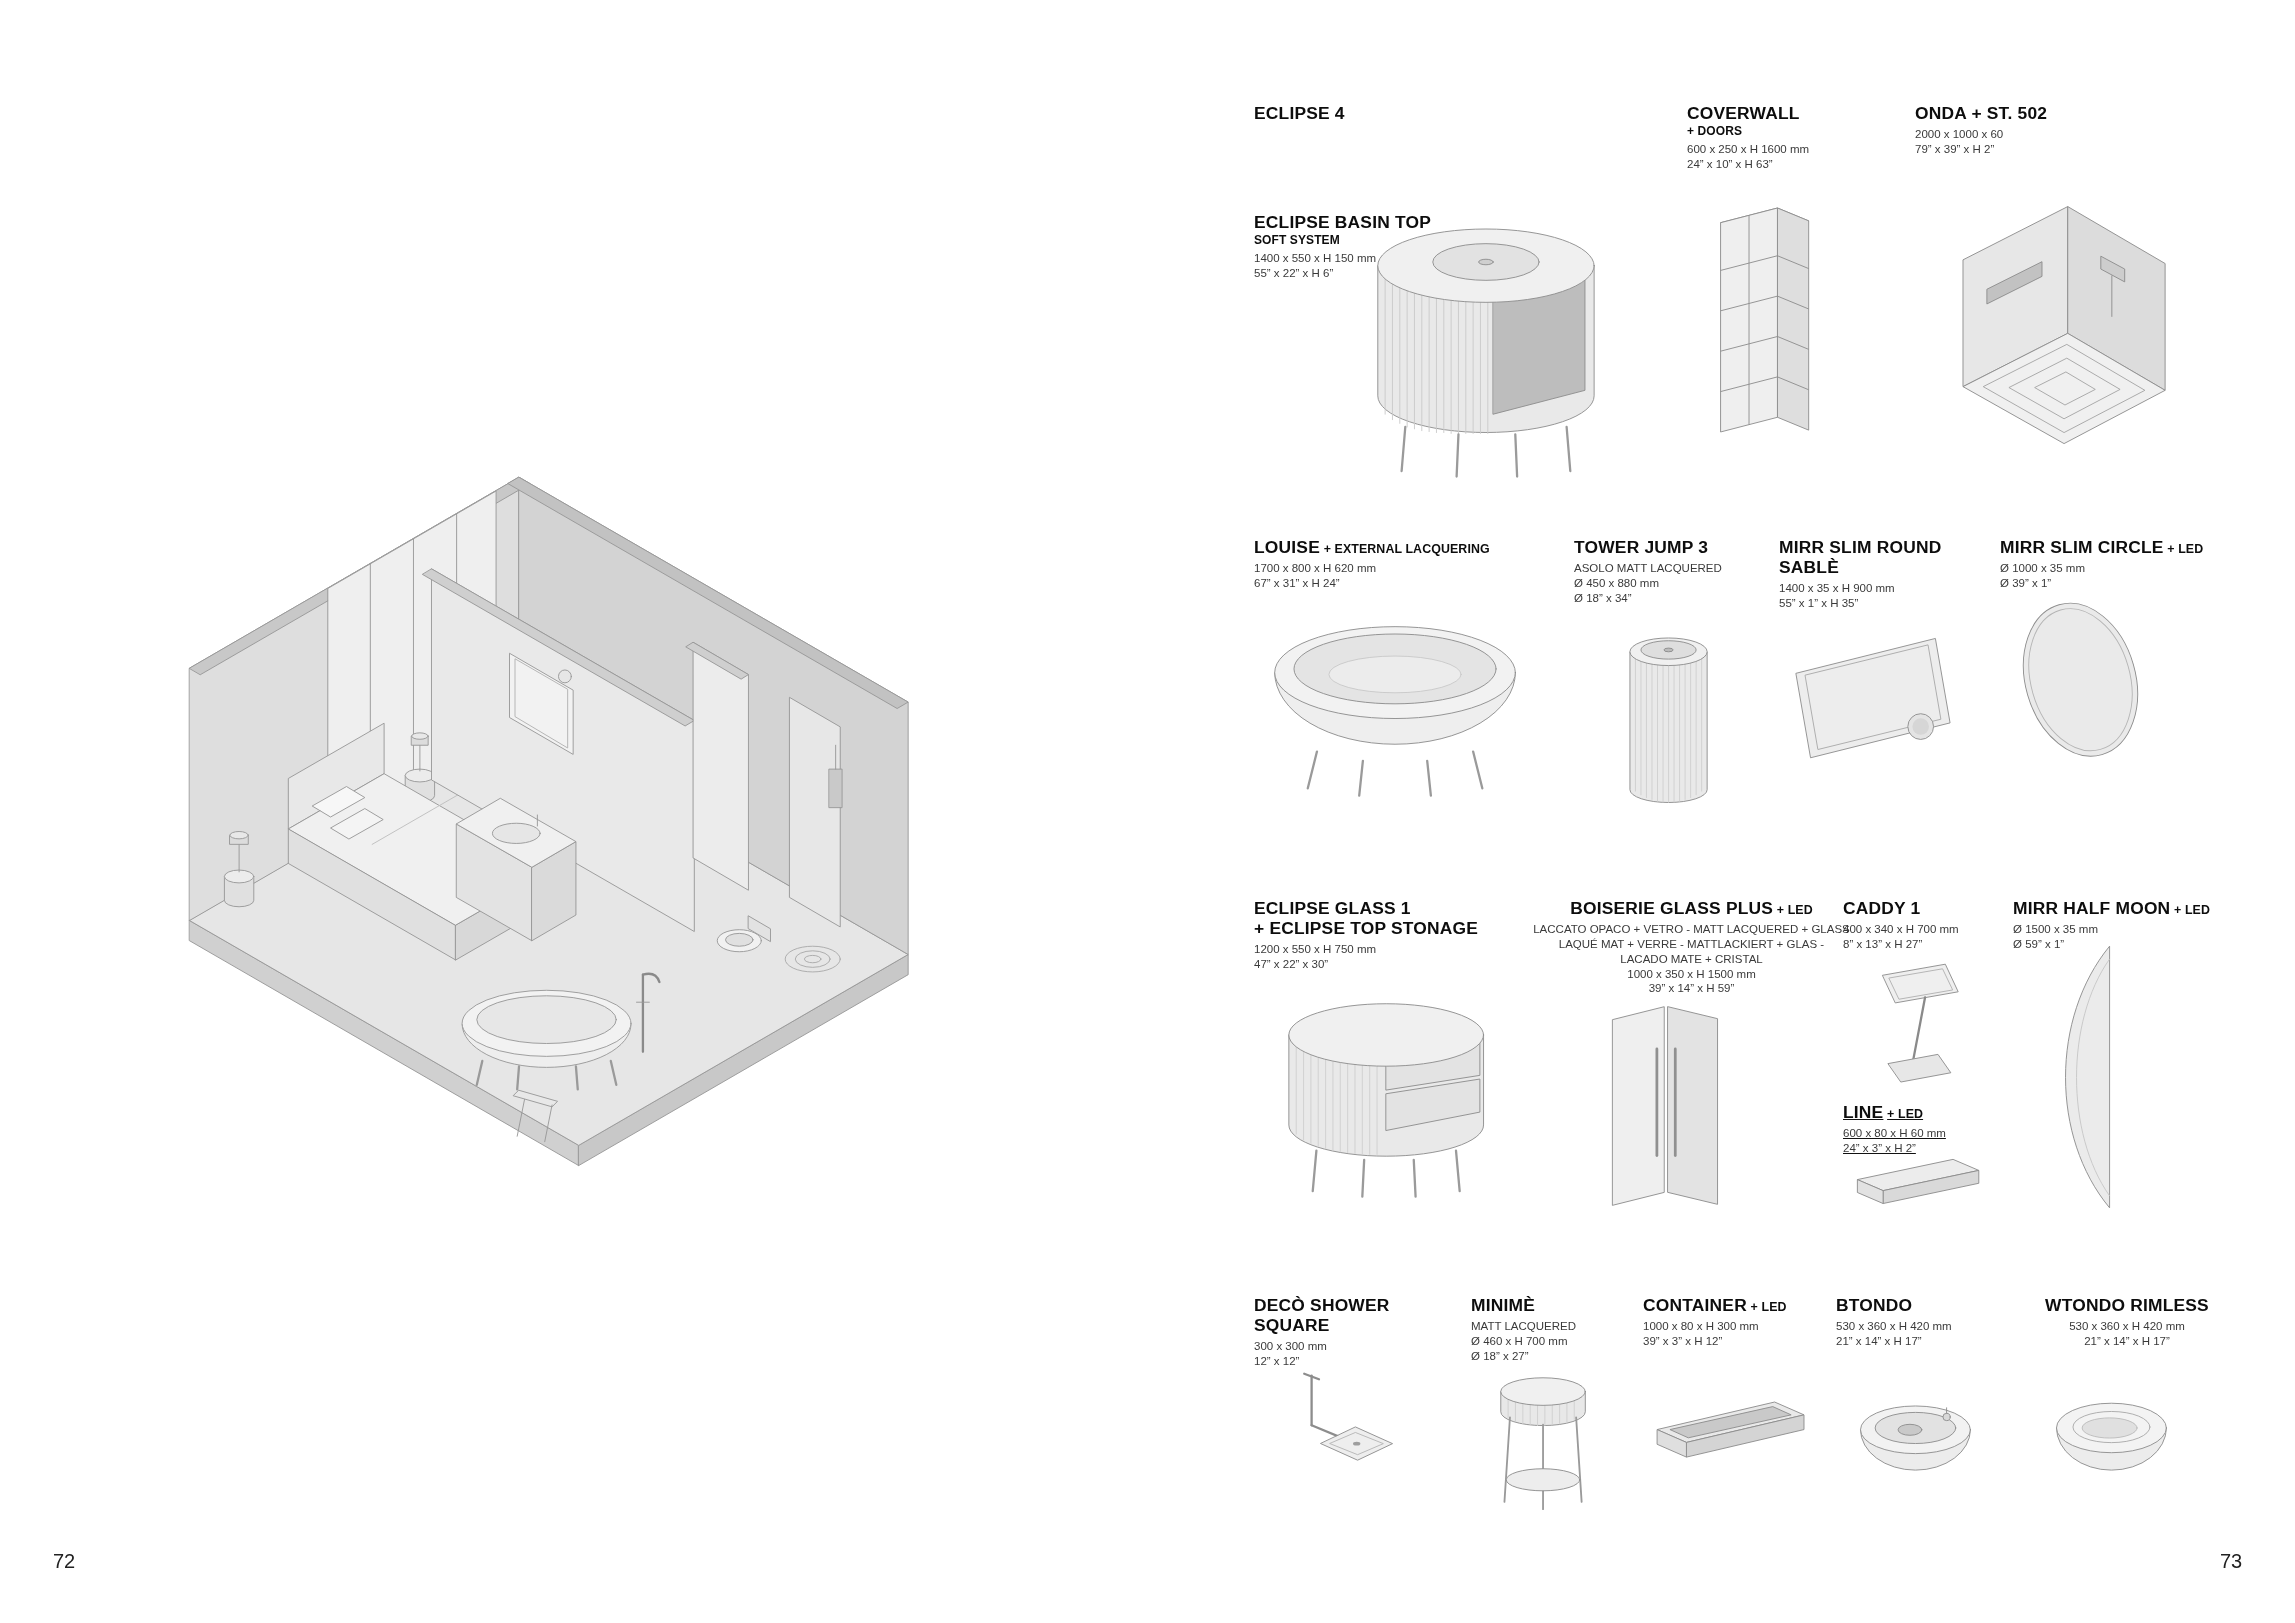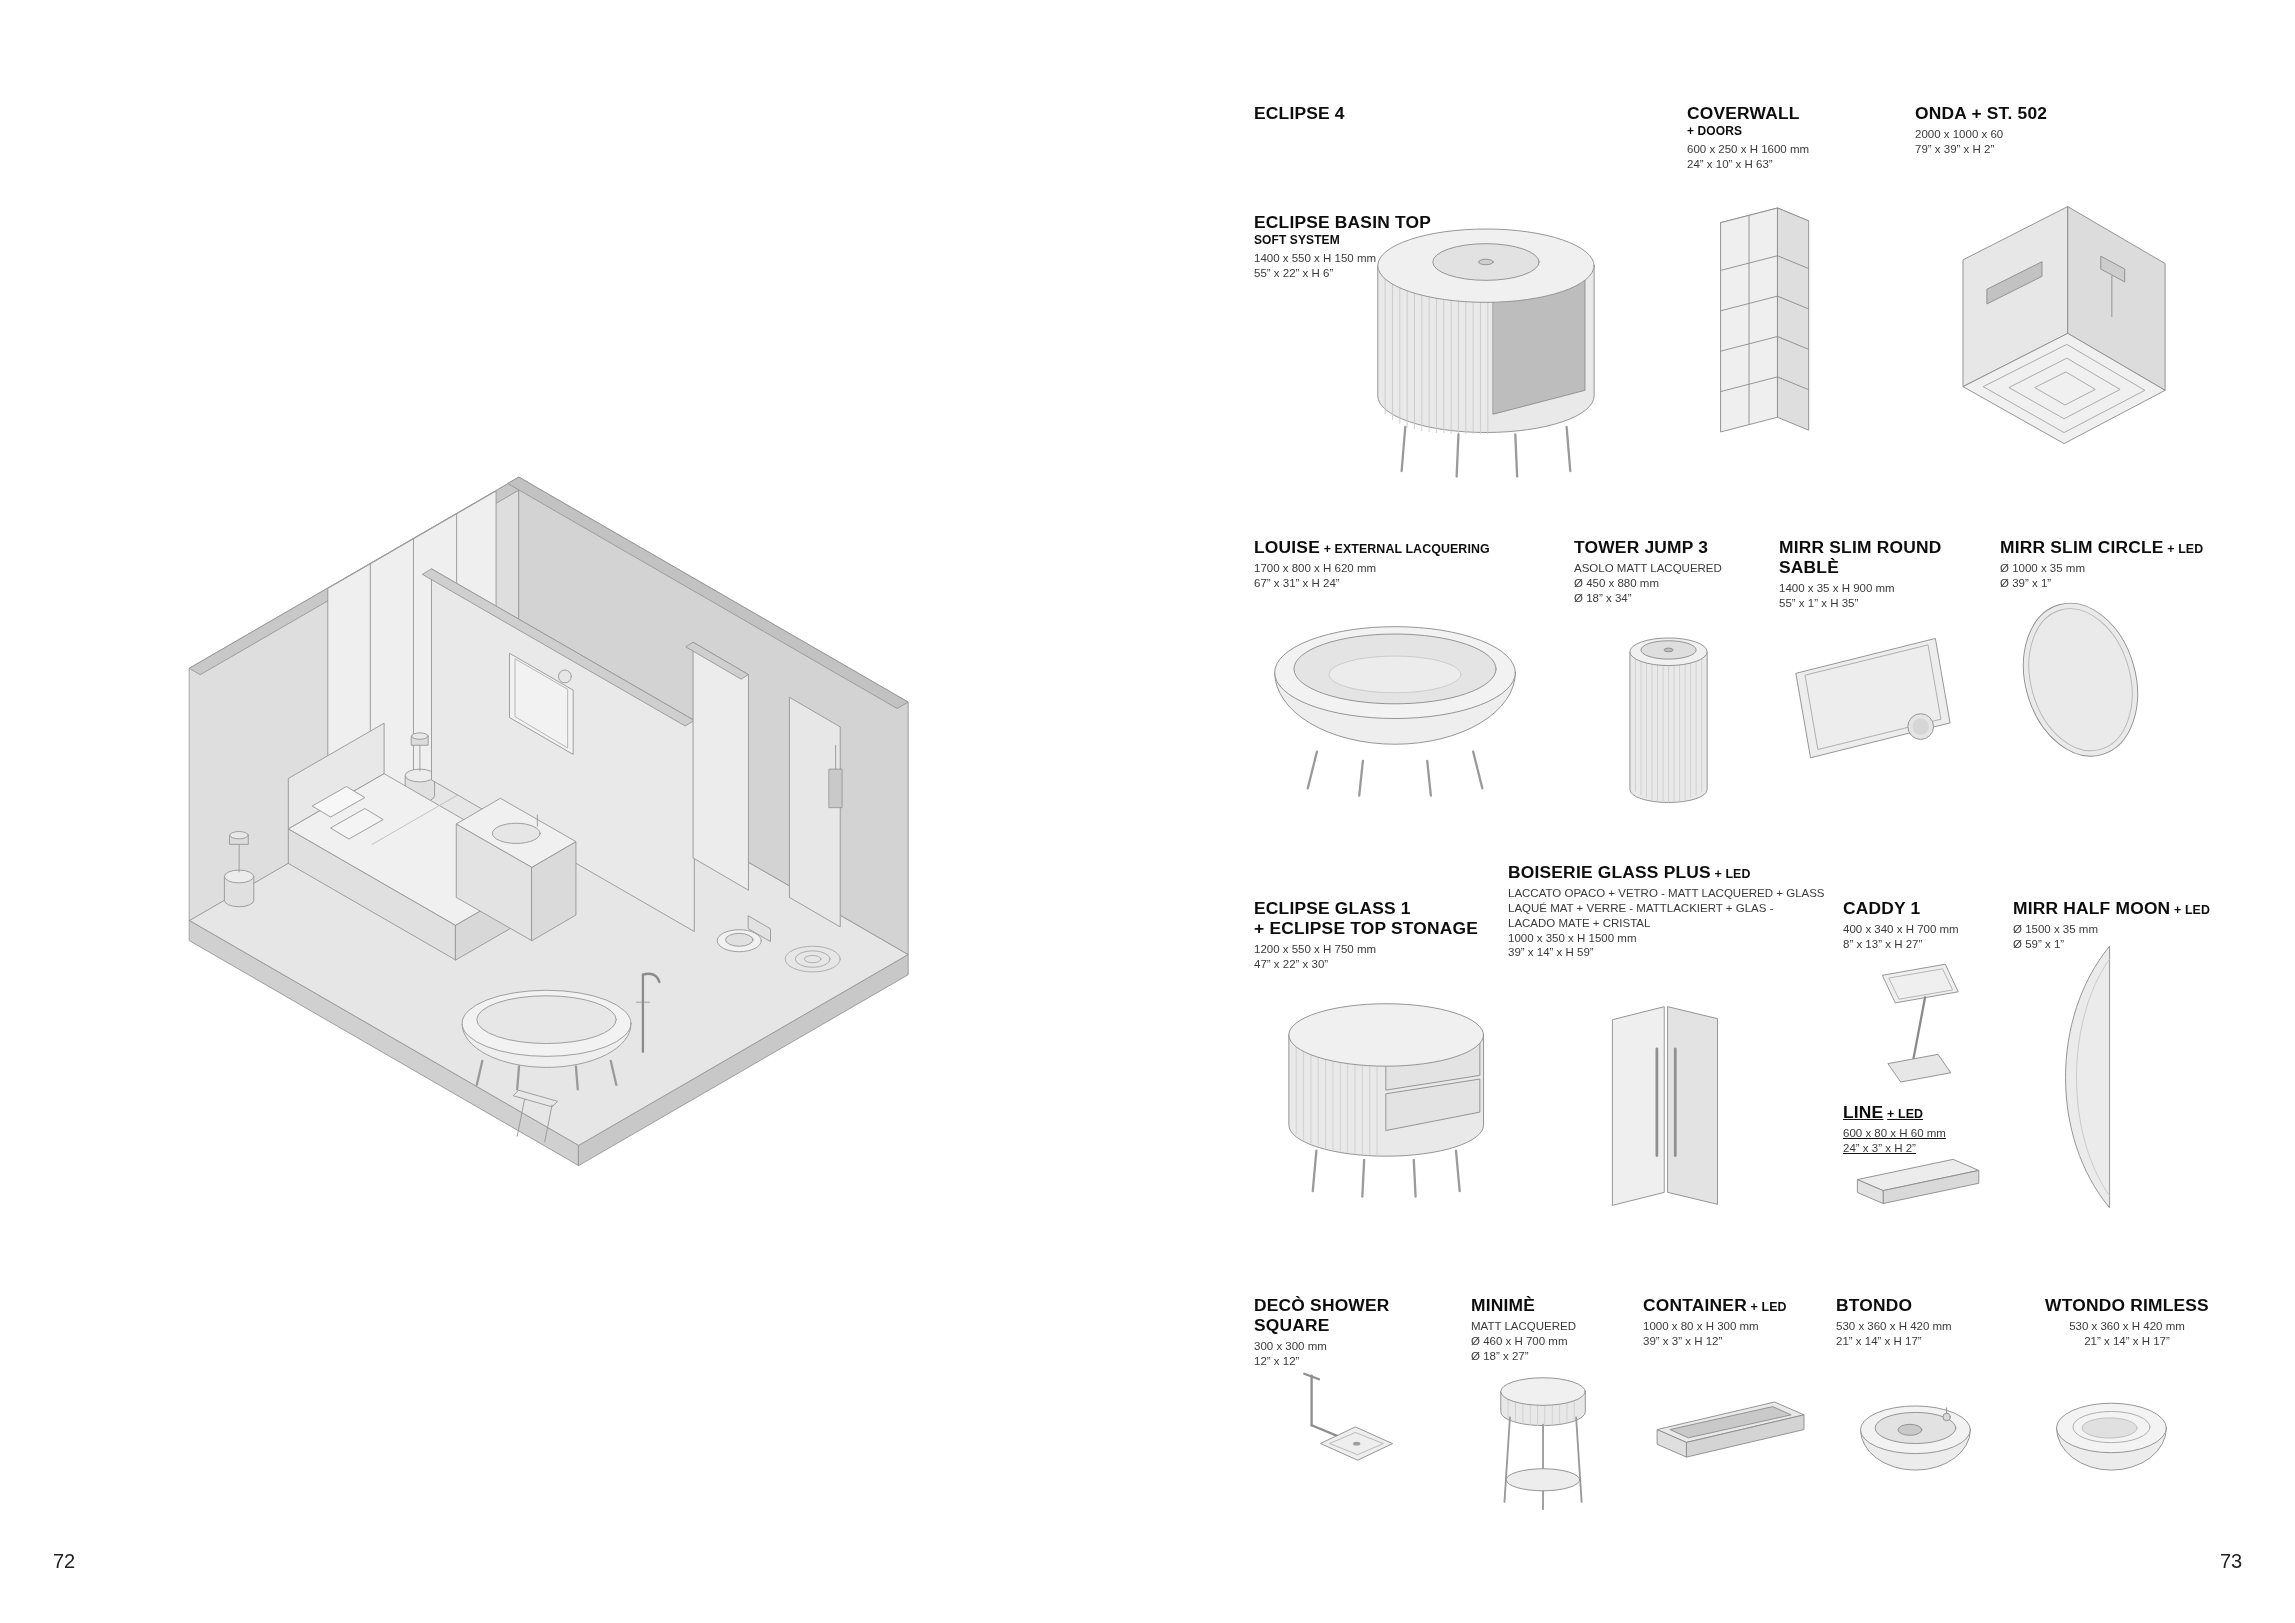--- a/index.html
+++ b/index.html
@@ -356,21 +356,21 @@
       <g stroke="#9a9a9a" stroke-width="2.5">
         <line x1="44" y1="178" x2="40" y2="222"></line>
           <line x1="196" y1="178" x2="200" y2="222"></line>
         <line x1="96" y1="188" x2="94" y2="228"></line>
           <line x1="150" y1="188" x2="152" y2="228"></line>
       </g>
     </g>
   </svg>
 </div>
 
-<section class="product" style="left:1508px; top:862px; width:367px;">
+<section class="product" style="left:1508px; top:898px; width:367px;text-align:center;">
   <h3 class="ptitle"><span>BOISERIE GLASS PLUS</span><span class="suffix">+ LED</span></h3>
   <p class="pdesc">LACCATO OPACO + VETRO - MATT LACQUERED + GLASS
 LAQUÉ MAT + VERRE - MATTLACKIERT + GLAS -
 LACADO MATE + CRISTAL
 1000 x 350 x H 1500 mm
 39” x 14” x H 59”</p>
 </section>
 <div class="drawing" style="left:1598px; top:992px;">
   <svg viewBox="0 0 150 260" width="138" height="239" stroke-linejoin="round" stroke-linecap="round">
     <g stroke="#8d8d8d" stroke-width="1">

